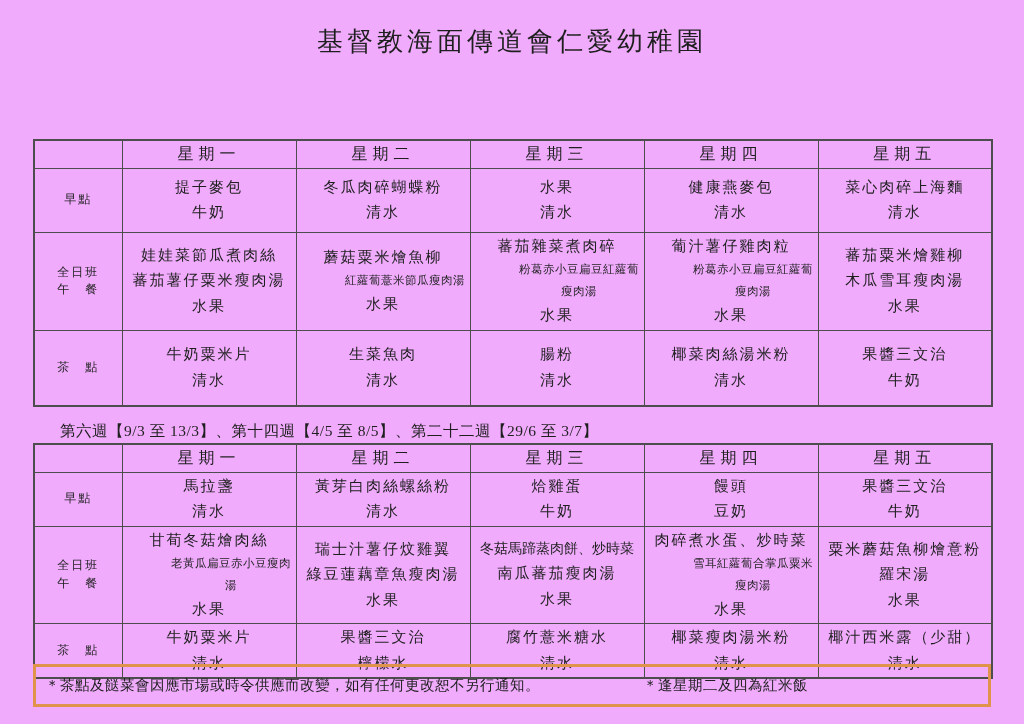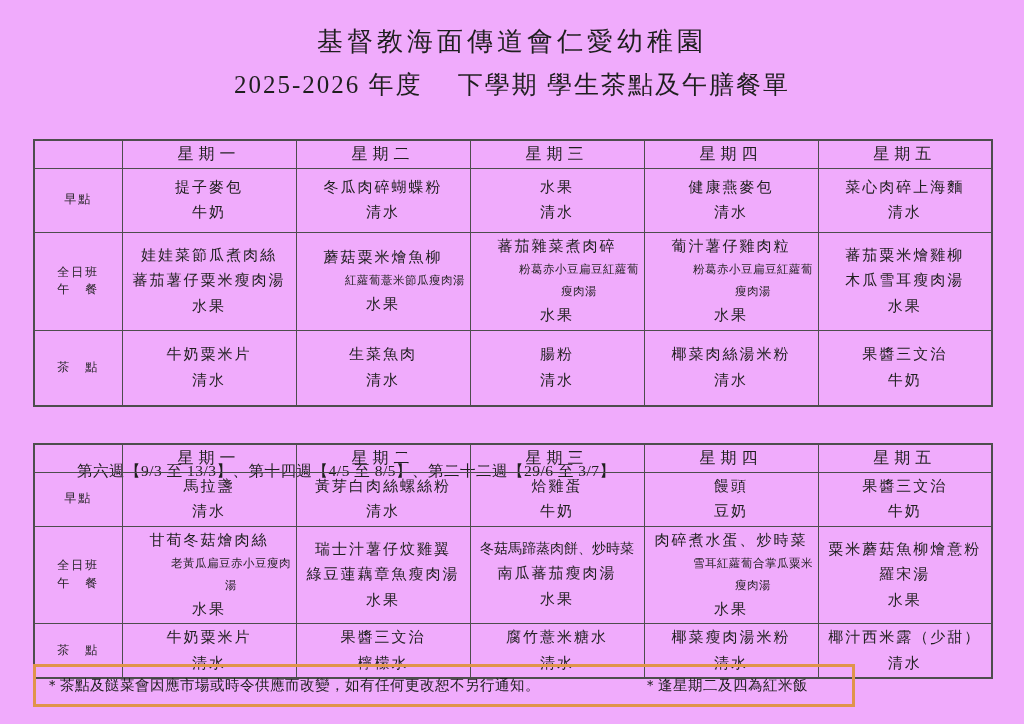--- a/index.html
+++ b/index.html
@@ -11,21 +11,21 @@
   .title {
     position:absolute; top:24px; left:0; width:100%; text-align:center;
     font-size:26px; letter-spacing:4px; font-weight:500;
   }
   .subtitle {
     position:absolute; top:68px; left:0; width:100%; text-align:center;
     font-size:25px; letter-spacing:2px; font-weight:500;
   }
   .week-label { position:absolute; font-size:15.5px; letter-spacing:0.5px; }
   .week-label.w1 { top:112px; left:18px; }
-  .week-label.w2 { top:421px; left:77px;margin-top:40px; }
+  .week-label.w2 { top:421px; left:60px; }
 
   table.menu { border-collapse:collapse; table-layout:fixed; width:958px;
     position:absolute; left:33px; border:2px solid #4d4d4d; }
   #table-0 { top:139px; }
   #table-1 { top:443px; }
   table.menu th, table.menu td {
     border:1px solid #4d4d4d; text-align:center; vertical-align:middle; padding:1px 2px;
   }
   table.menu th { font-weight:normal; font-size:16px; letter-spacing:5px; }
   td.row-label { font-size:12px; letter-spacing:2px; }
@@ -37,33 +37,32 @@
   #table-0 thead tr { height:28px; }
   #table-0 tbody tr:nth-child(1) { height:64px; }
   #table-0 tbody tr:nth-child(2) { height:98px; }
   #table-0 tbody tr:nth-child(3) { height:76px; }
   #table-1 thead tr { height:28px; }
   #table-1 tbody tr:nth-child(1) { height:45px; }
   #table-1 tbody tr:nth-child(2) { height:87px; }
   #table-1 tbody tr:nth-child(3) { height:50px; }
 
   .footer-box {
-    position:absolute; top:664px; left:33px; width:822px; height:43px;
+    position:absolute; top:664px; left:33px; width:958px; height:43px;
     border:3px solid #E0944B; display:flex; align-items:center;
   }
   .footer-note-left { position:absolute; left:9px; font-size:14.5px; letter-spacing:0.5px; }
   .footer-note-right { position:absolute; left:607px; font-size:14.5px; letter-spacing:0.5px; }
 </style>
 </head>
 <body>
 
 <div class="page">
 
   <div class="title">基督教海面傳道會仁愛幼稚園</div>
-  <div class="subtitle">2025-2026 年度　 下學期 學生茶點及午膳餐單</div>
 
 
   <table class="menu" id="table-0">
     <colgroup>
         <col style="width:88px">
         <col style="width:174px">
         <col style="width:174px">
         <col style="width:174px">
         <col style="width:174px">
         <col style="width:174px">

